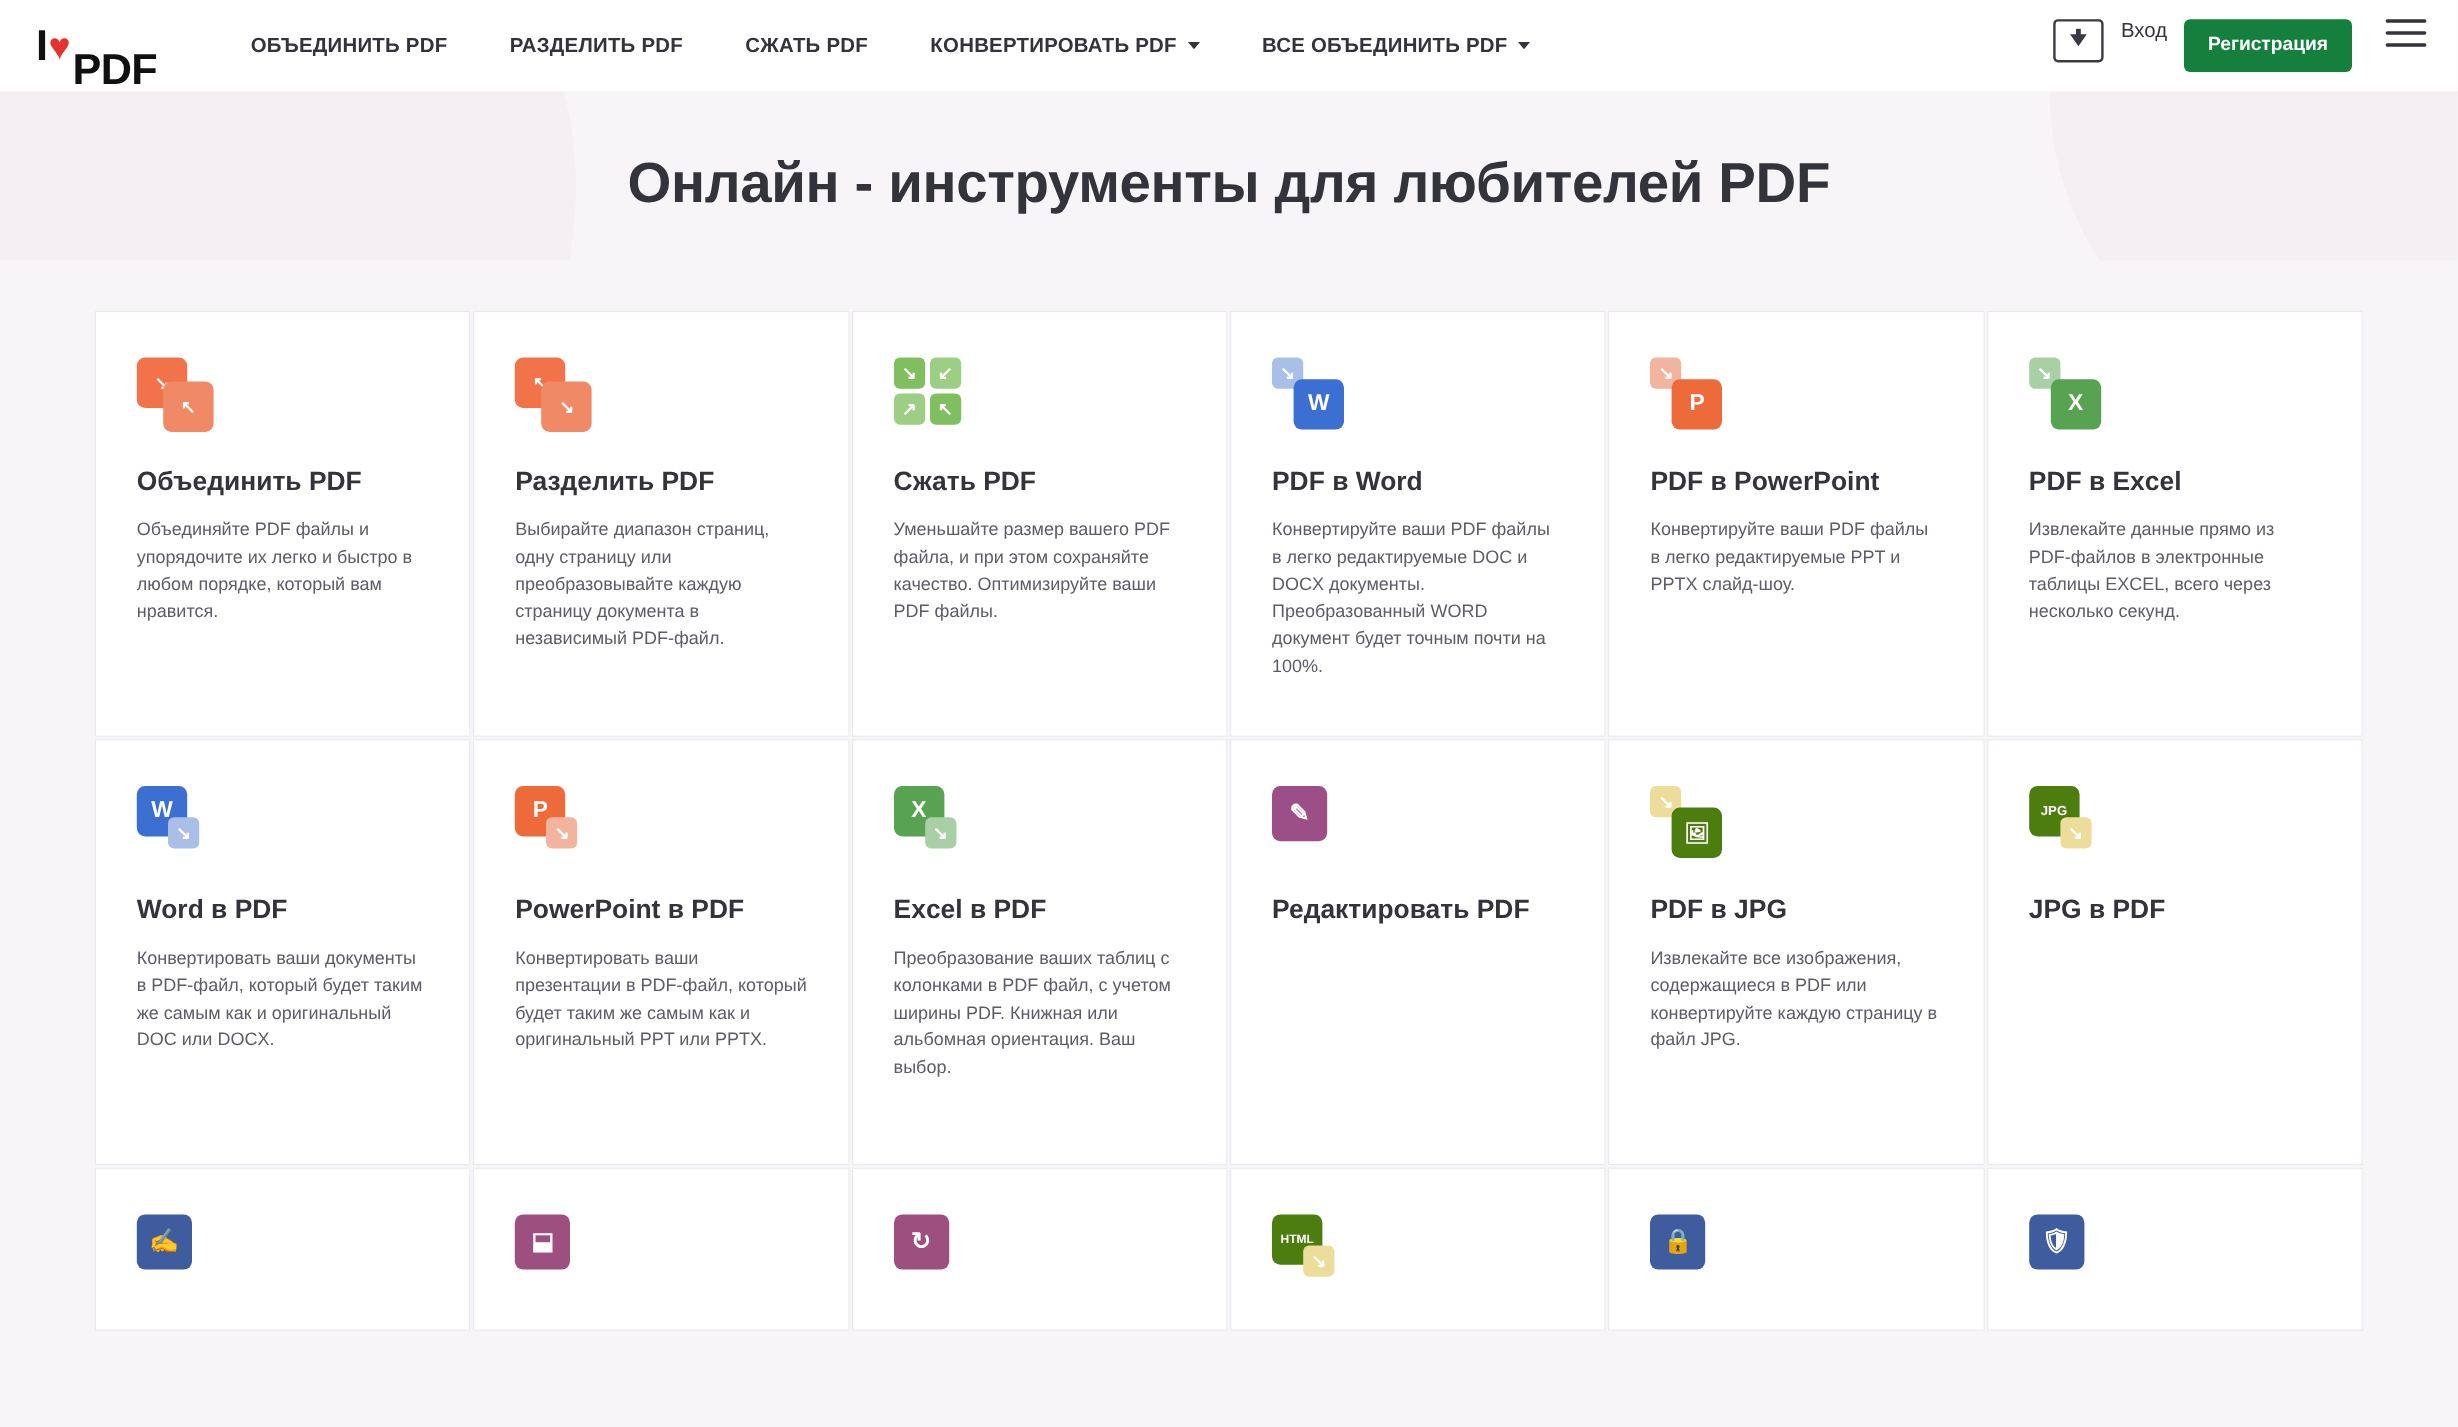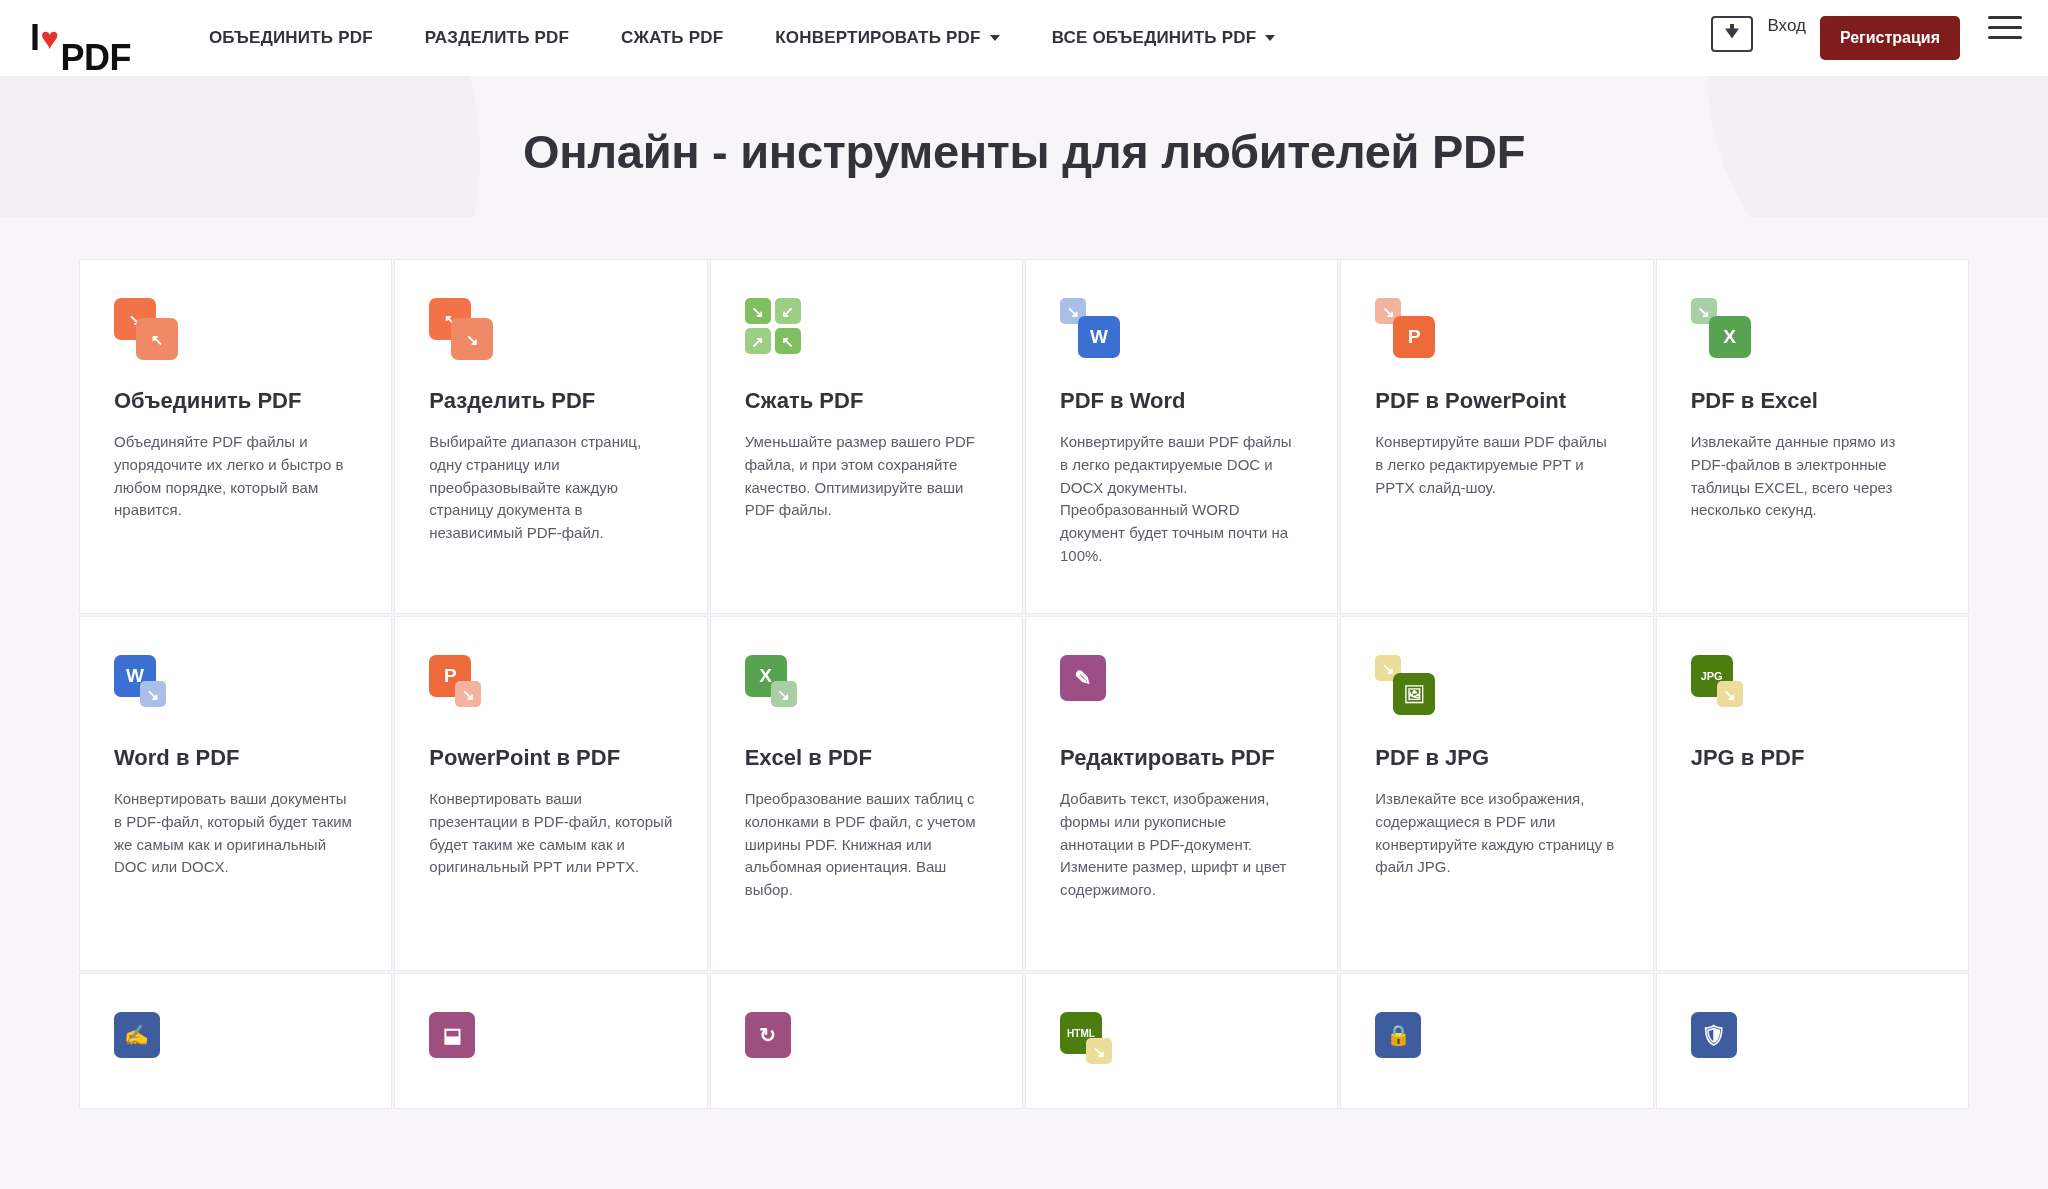--- a/index.html
+++ b/index.html
@@ -95,21 +95,21 @@
     transform: translateX(-50%);
     width: 4px; height: 10px;
     background: #3a3a44;
   }
   .login-link {
     font-size: 17px;
     color: #33333b;
     cursor: pointer;
   }
   .signup-btn {
-    background: #7f1d1d;
+    background: #15803d;
     color: #fff;
     font-size: 16px;
     font-weight: bold;
     border: none;
     border-radius: 5px;
     padding: 13px 20px;
     cursor: pointer;
     font-family: "Liberation Sans", sans-serif;
   }
   .burger {
@@ -418,21 +418,20 @@
     <div class="card-desc">Преобразование ваших таблиц с колонками в PDF файл, с учетом ширины PDF. Книжная или альбомная ориентация. Ваш выбор.</div>
   </div>
 
   <div class="card">
     <div class="ico">
       <div class="sq c-purple" style="left:0;top:0;width:46px;height:46px;">
           <span class="arrow" style="font-size:20px;">✎</span>
         </div>
     </div>
     <div class="card-title">Редактировать PDF</div>
-    <div class="card-desc">Добавить текст, изображения, формы или рукописные аннотации в PDF-документ. Измените размер, шрифт и цвет содержимого.</div>
   </div>
 
   <div class="card">
     <div class="ico">
       <div class="sq sm c-yellowl" style="left:0;top:0;">
           <span class="arrow">↘</span>
         </div>
       <div class="sq c-yellow" style="left:18px;top:18px;">
           <span class="arrow" style="font-size:17px;">🖼</span>
         </div>

